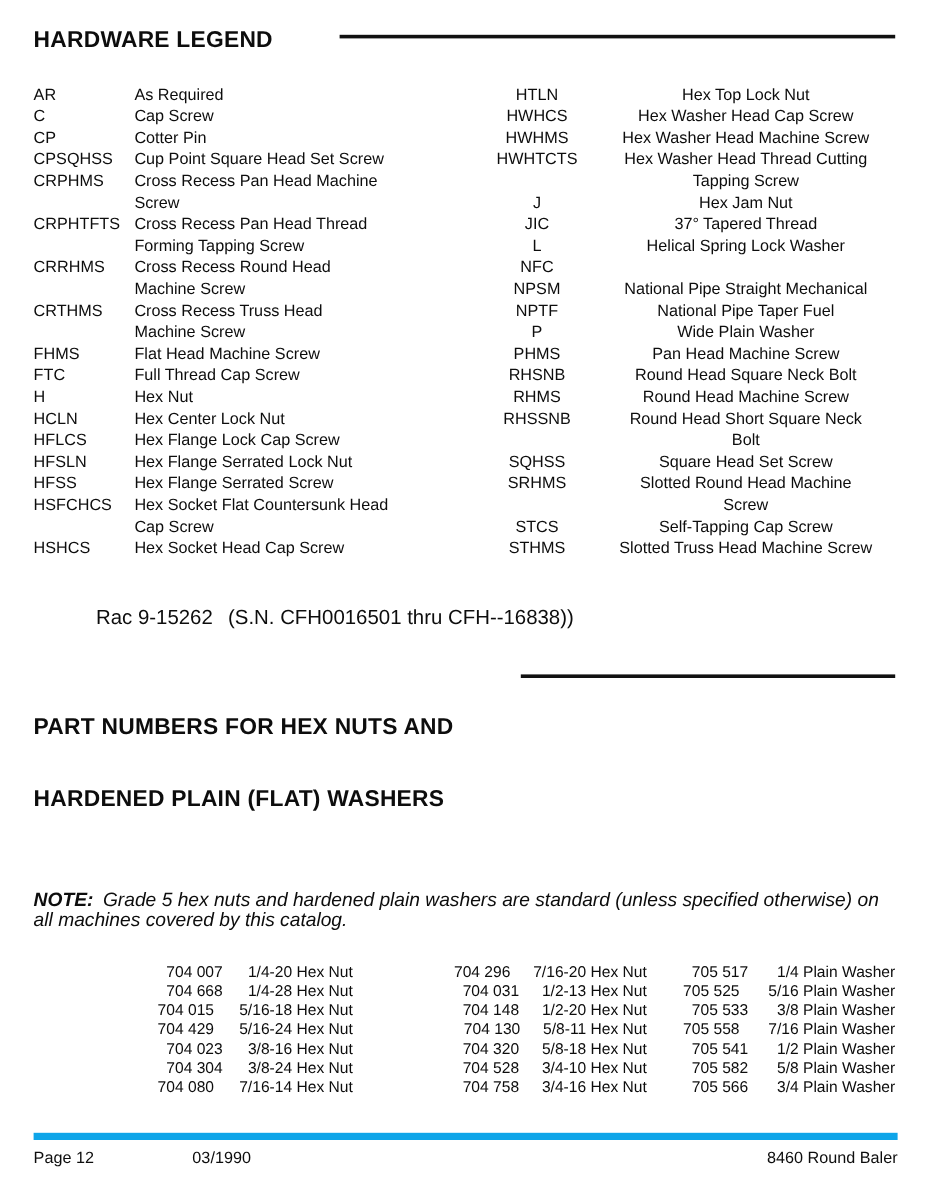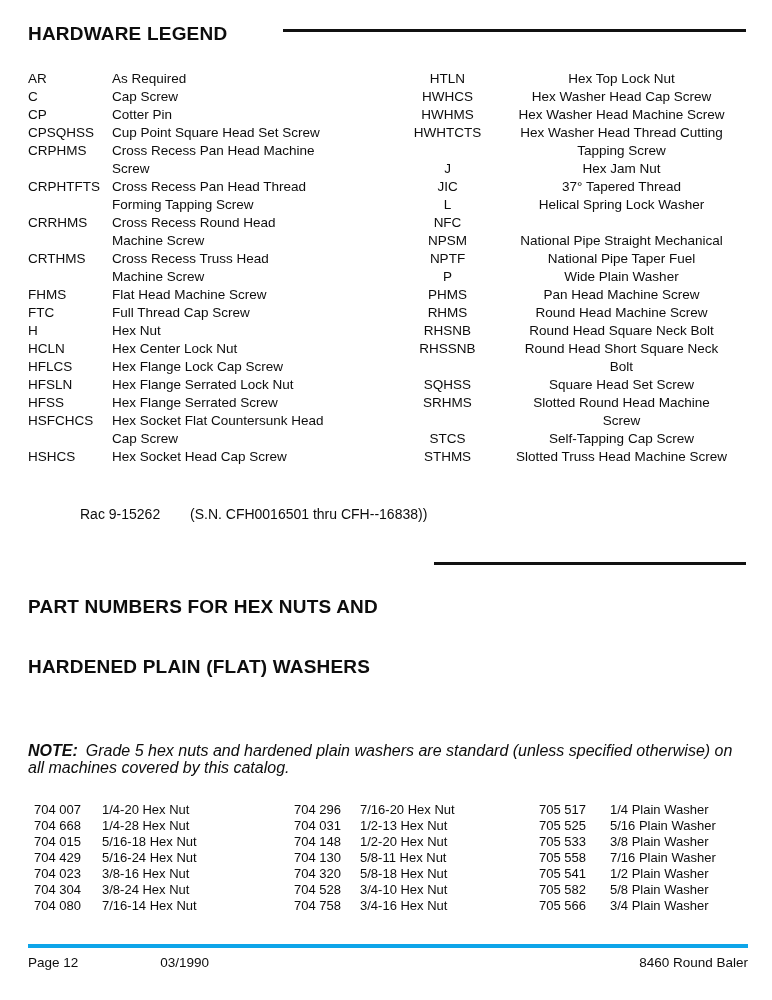--- a/index.html
+++ b/index.html
@@ -37,42 +37,42 @@
   .legend-col.left  { width: 370px; }
   .legend-col.right { flex: 1; text-align: center; }
   .lg-row { display: flex; }
   .lg-row .abbr { flex-shrink: 0; }
   .legend-col.left  .abbr { width: 84px; }
   .legend-col.right .abbr { width: 99px; }
   .lg-row .desc { flex: 1; white-space: pre-line; }
 
   
   .om-head { margin-top: 64px; }
-  .om-list { margin-top: 40px; margin-left: 52px; font-size: 14px; line-height: 17px; }
+  .om-list { margin-top: 40px; margin-left: 52px; font-size: 17px; line-height: 17px; }
   .om-row { display: flex; }
   .om-num { width: 110px; flex-shrink: 0; }
 
   
   .pn-head { margin-top: 34px; }
   .note { margin-top: 26px; font-size: 16px; line-height: 16.5px; font-style: italic; width: 720px; }
   .note .note-label { font-weight: bold; margin-right: 8px; }
   .pn-table { display: flex; margin-top: 26px; margin-left: 6px; font-size: 13px; line-height: 16px; }
   .pn-col { display: block; }
   .pn-col.c1 { width: 260px; }
   .pn-col.c2 { width: 245px; }
   .pn-col.c3 { flex: 1; }
-  .pn-row { display: flex; }
+  .pn-row { display: flex; justify-content: flex-end; }
   .pn-col.c1 .pn-num { width: 68px; flex-shrink: 0; }
   .pn-col.c2 .pn-num { width: 66px; flex-shrink: 0; }
   .pn-col.c3 .pn-num { width: 71px; flex-shrink: 0; }
 
   
   .footer {
     position: absolute; left: 28px; right: 24px; top: 944px;
-    border-top: 4px solid #0ea5e9;
+    border-top: 6px solid #0ea5e9;
     padding-top: 7px;
     display: flex; align-items: baseline;
     font-size: 13.5px;
   }
   .footer .date { margin-left: 82px; }
   .footer .model { margin-left: auto; }
 </style>
 </head>
 <body>
 
@@ -230,27 +230,27 @@
     <span class="abbr">P</span>
     <span class="desc">Wide Plain Washer</span>
   </div>
 
   <div class="lg-row">
     <span class="abbr">PHMS</span>
     <span class="desc">Pan Head Machine Screw</span>
   </div>
 
   <div class="lg-row">
+    <span class="abbr">RHSNB</span>
+    <span class="desc">Round Head Square Neck Bolt</span>
+  </div>
+
+  <div class="lg-row">
     <span class="abbr">RHMS</span>
     <span class="desc">Round Head Machine Screw</span>
-  </div>
-
-  <div class="lg-row">
-    <span class="abbr">RHSNB</span>
-    <span class="desc">Round Head Square Neck Bolt</span>
   </div>
 
   <div class="lg-row">
     <span class="abbr">RHSSNB</span>
     <span class="desc">Round Head Short Square Neck
 Bolt</span>
   </div>
 
   <div class="lg-row">
     <span class="abbr">SQHSS</span>

